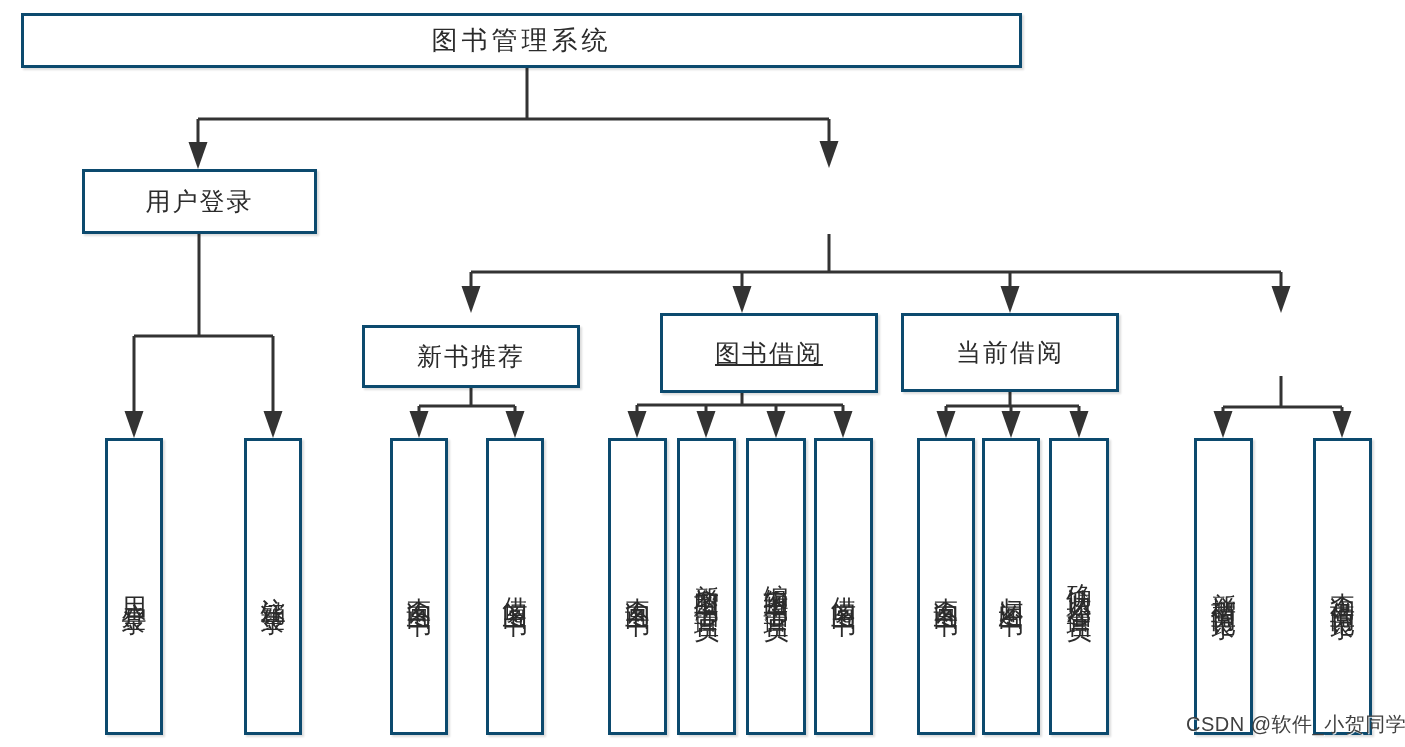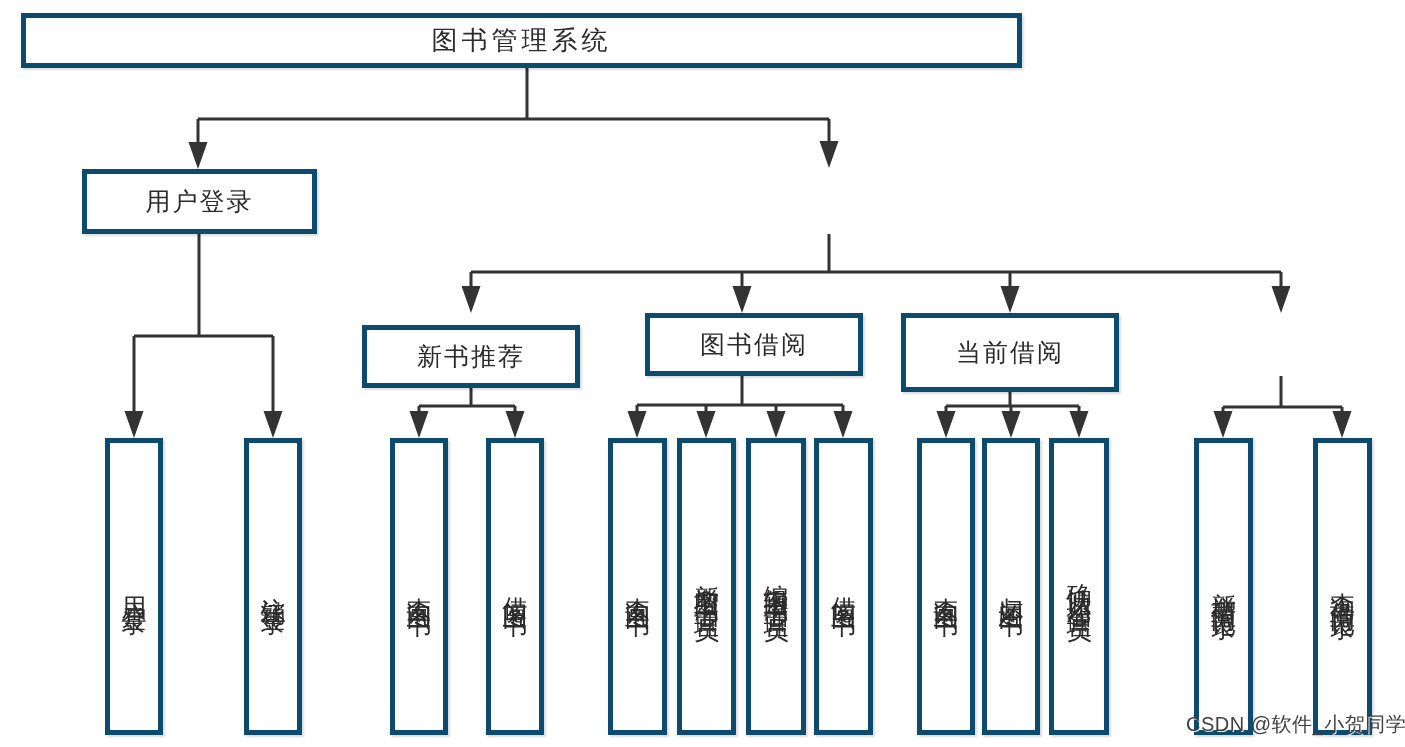--- a/index.html
+++ b/index.html
@@ -7,21 +7,21 @@
     position:relative;
     width:1405px;height:747px;
     background:#ffffff;
     font-family:"Liberation Sans", sans-serif;
     overflow:hidden;
   }
   #wires{position:absolute;left:0;top:0;z-index:1;}
   .box{
     position:absolute;
     box-sizing:border-box;
-    border:5px solid #0c4a6e;
+    border:3px solid #0c4a6e;
     background:#ffffff;
     display:flex;align-items:center;justify-content:center;
     color:#2b2b2b;
     z-index:2;
     box-shadow:2px 2px 2px rgba(0,0,0,0.14);
   }
   .h-label{font-size:25px;letter-spacing:2px;white-space:nowrap;}
   .title-label{font-size:26px;letter-spacing:4px;}
   .v-box{
     writing-mode:vertical-rl;
@@ -77,21 +77,21 @@
       <polygon points="1213.5,411 1232.5,411 1223,438"></polygon>
       <polygon points="1332.5,411 1351.5,411 1342,438"></polygon>
     </g>
   </svg>
 
   <div class="box title-label" style="left:21px;top:13px;width:1001px;height:55px;">图书管理系统</div>
 
   <div class="box h-label" style="left:82px;top:169px;width:235px;height:65px;">用户登录</div>
 
   <div class="box h-label" style="left:362px;top:313px;width:218px;height:63px;margin-top:12px;">新书推荐</div>
-  <div class="box h-label" style="left:645px;top:313px;width:218px;height:63px;">图书借阅</div>
+  <div class="box h-label" style="left:660px;top:313px;width:218px;height:80px;text-decoration:underline;">图书借阅</div>
   <div class="box h-label" style="left:901px;top:313px;width:218px;height:79px;">当前借阅</div>
 
   <div class="box v-box" style="left:105px;top:438px;width:58px;height:297px;">用户登录</div>
   <div class="box v-box" style="left:244px;top:438px;width:58px;height:297px;">注销登录</div>
 
   <div class="box v-box" style="left:390px;top:438px;width:58px;height:297px;">查询图书</div>
   <div class="box v-box" style="left:486px;top:438px;width:58px;height:297px;">借阅图书</div>
 
   <div class="box v-box" style="left:608px;top:438px;width:59px;height:297px;">查询图书</div>
   <div class="box v-box" style="left:677px;top:438px;width:59px;height:297px;">新增图书（管理员）</div>

